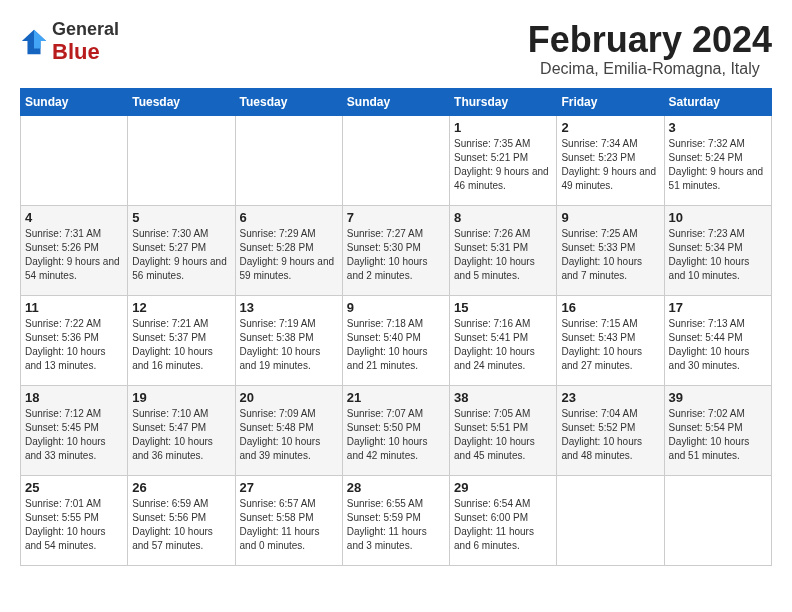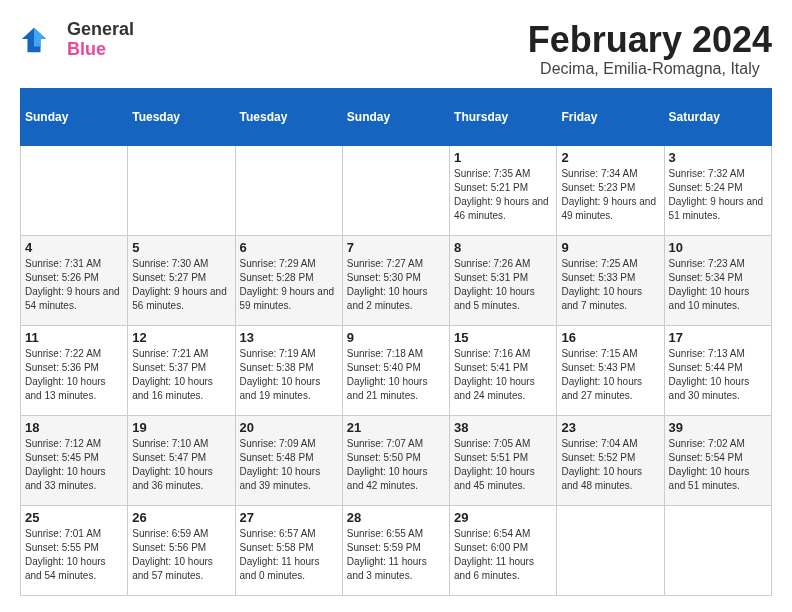--- a/index.html
+++ b/index.html
@@ -12,36 +12,36 @@
     }
     .header {
       display: flex;
       align-items: flex-start;
       justify-content: space-between;
       margin-bottom: 10px;
     }
     .logo {
       display: flex;
       align-items: center;
-      gap: 19px;
+      gap: 4px;
     }
     .logo-text {
       display: flex;
       flex-direction: column;
       line-height: 1.1;
     }
     .logo-general {
       font-size: 18px;
       font-weight: bold;
       color: #333;
     }
     .logo-blue {
-      font-size: 18px;
-      font-weight: bold;
-      color: #ec4899;
+      font-size: 22px;
+      font-weight: bold;
+      color: #b91c1c;
     }
     .logo-icon {
       width: 28px;
       height: 28px;
     }
     .title-block {
       text-align: center;
     }
     .month-title {
       font-size: 36px;
@@ -54,21 +54,21 @@
       color: #444;
     }
     table {
       width: 100%;
       border-collapse: collapse;
       font-size: 11px;
     }
     thead tr th {
       background: #1565c0;
       color: #fff;
-      padding: 21px 4px;
+      padding: 6px 4px;
       text-align: left;
       font-size: 12px;
       font-weight: bold;
       border: 1px solid #1565c0;
     }
     tbody tr td {
       border: 1px solid #ccc;
       vertical-align: top;
       padding: 4px 4px;
       width: 108px;

